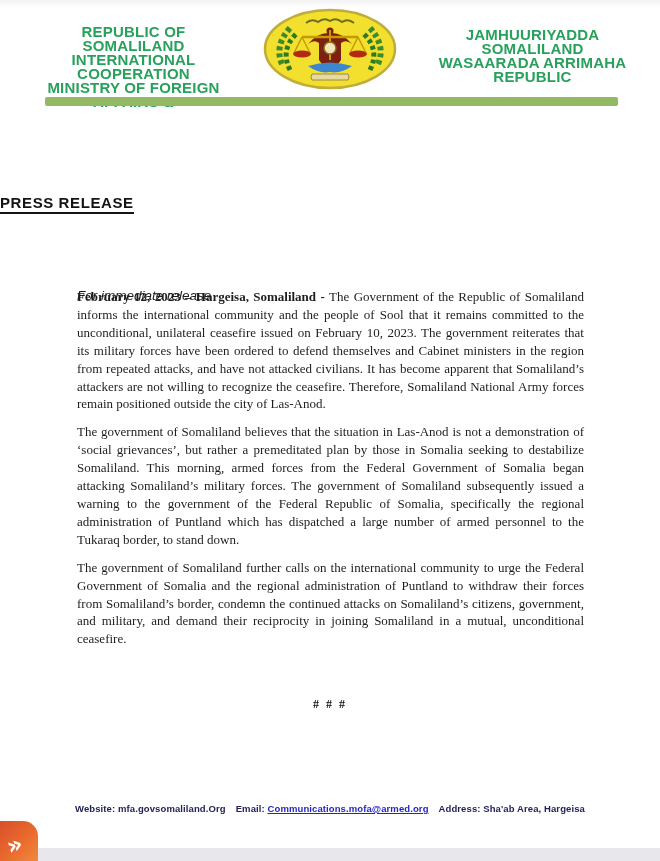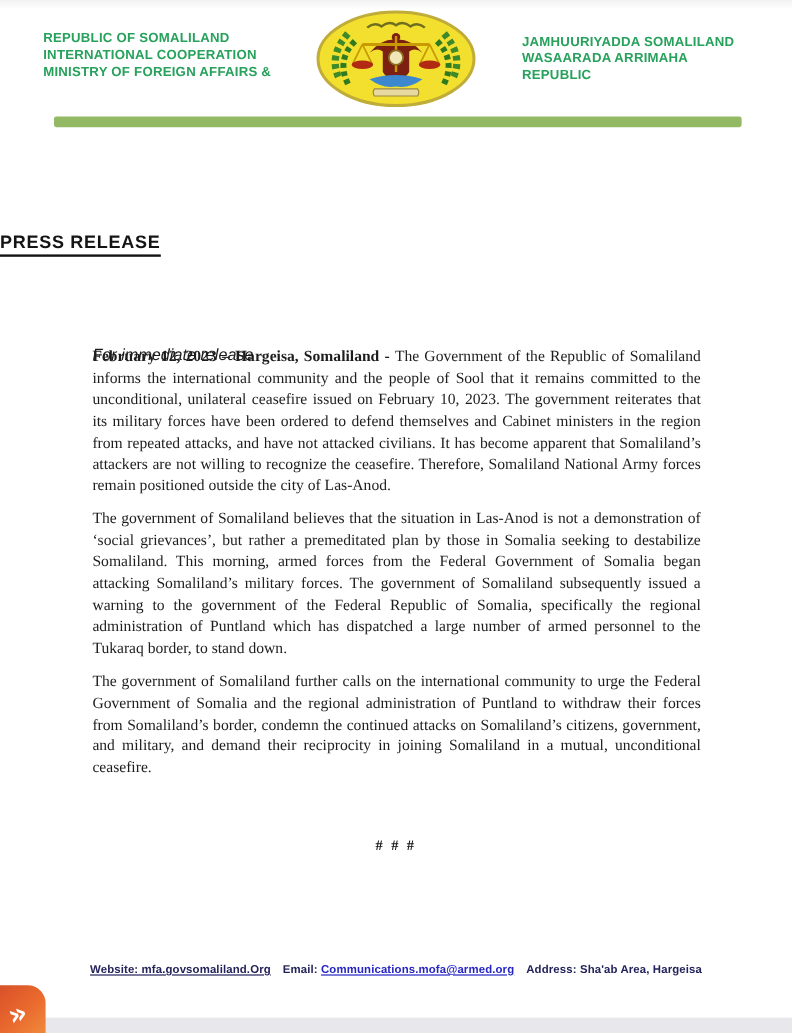--- a/index.html
+++ b/index.html
@@ -5,22 +5,22 @@
   * { margin:0; padding:0; box-sizing:border-box; }
   html,body { background:#ffffff; }
   .page {
     position:relative; width:660px; height:861px; margin:0 auto;
     background:linear-gradient(#f2f2f2 0px, #ffffff 8px, #ffffff 100%);
     overflow:hidden;
     font-family:"Liberation Sans", sans-serif;
   }
   
   .head-block {
-    position:absolute; top:25px; width:195px; text-align:left;
-    color:#27a15c; font-weight:bold; font-size:11px; line-height:14px;
+    position:absolute; top:25px; width:195px; text-align:center;
+    color:#27a15c; font-weight:bold; font-size:15px; line-height:14px;
     letter-spacing:0.2px;
   }
   .head-left  { left:36px; }
   .head-right { right:30px; top:28px; }
   .emblem { position:absolute; left:262px; top:8px; width:136px; height:82px; }
   .divider {
     position:absolute; left:45px; top:97px; width:573px; height:9px;
     background:#93b964; border-radius:2px;
   }
   
@@ -42,21 +42,21 @@
   .end-mark {
     position:absolute; top:697px; left:0; width:100%; text-align:center;
     font-family:"Liberation Serif", serif; font-weight:bold; font-size:12px;
     letter-spacing:2px; color:#111;
   }
   
   .footer {
     position:absolute; top:803px; left:0; width:100%; text-align:center;
     font-size:9.5px; font-weight:bold; color:#23235c; letter-spacing:0.1px;
   }
-  .footer .site { text-decoration:underline; color:#23235c; cursor:pointer; }
+  .footer .site { color:#23235c; cursor:pointer; }
   .footer .gap { display:inline-block; width:10px; }
   .footer .mail-link { text-decoration:underline; color:#2525c4; cursor:pointer; }
   .bottom-bar {
     position:absolute; left:0; bottom:0; width:100%; height:13px; background:#e8e8ec;
   }
   
   .expand-btn {
     position:absolute; left:0; top:821px; width:38px; height:40px;
     background:linear-gradient(135deg,#d8502a 0%, #ea6a2e 55%, #f08a3c 100%);
     border-top-right-radius:15px; border:0; cursor:pointer; overflow:hidden;

